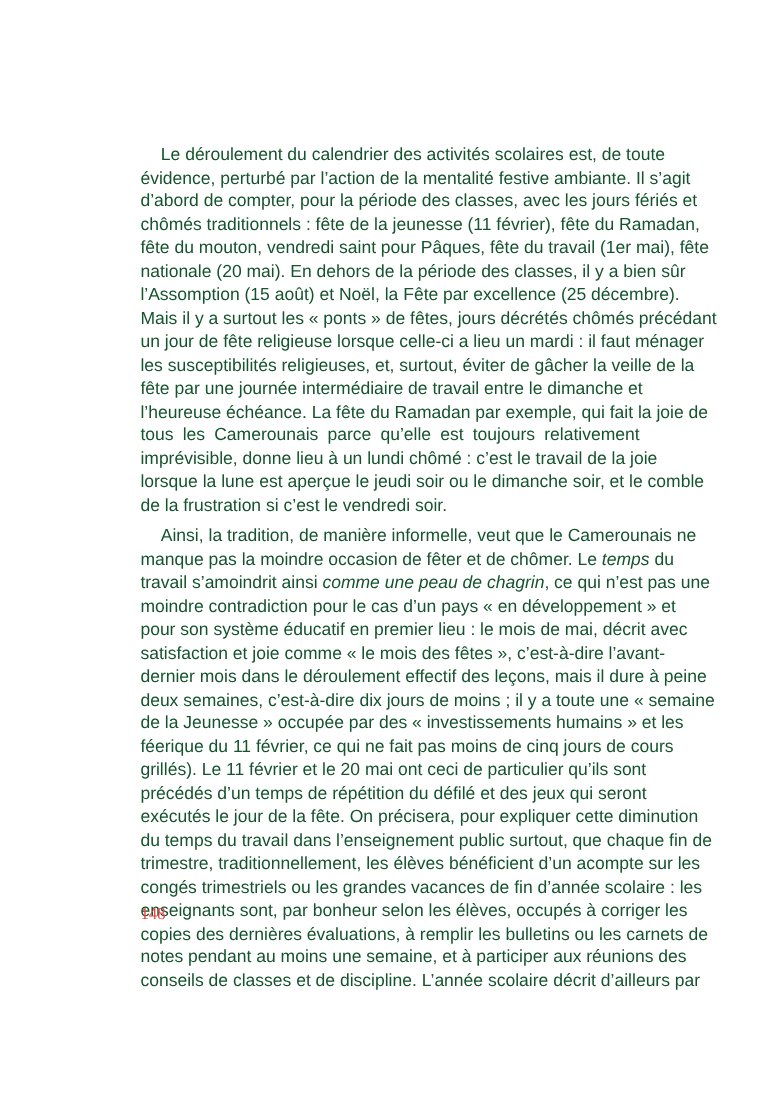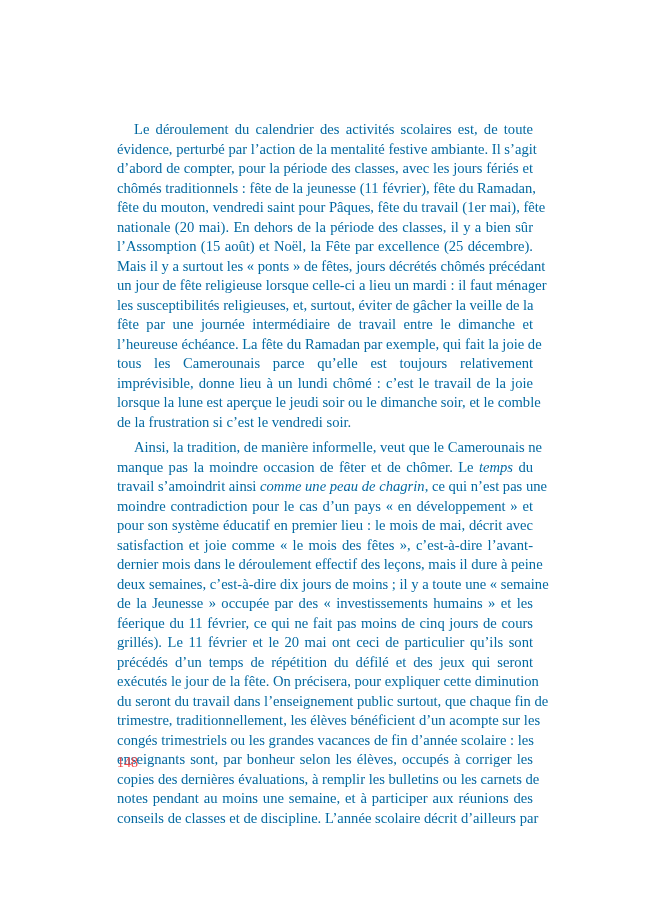--- a/index.html
+++ b/index.html
@@ -17,23 +17,23 @@
       position: absolute;
       left: 0; top: 0;
       width: 650px; height: 920px;
       background: #ffffff;
     }
     .text-block {
       position: absolute;
       left: 117px;
       top: 120px;
       width: 416px;
-      font-family: Liberation Serif, serif;
+      font-family: Liberation Sans, sans-serif;
       font-size: 14.6px;
-      color: #0369a1;
+      color: #14532d;
     }
     .para {
       margin: 0;
     }
     .para + .para {
       margin-top: 6px;
     }
     .line {
       display: block;
       height: 19.5px;
@@ -84,21 +84,21 @@
         <span class="line">moindre contradiction pour le cas d’un pays « en développement » et</span>
         <span class="line">pour son système éducatif en premier lieu : le mois de mai, décrit avec</span>
         <span class="line">satisfaction et joie comme « le mois des fêtes », c’est-à-dire l’avant-</span>
         <span class="line">dernier mois dans le déroulement effectif des leçons, mais il dure à peine</span>
         <span class="line">deux semaines, c’est-à-dire dix jours de moins ; il y a toute une « semaine</span>
         <span class="line">de la Jeunesse » occupée par des « investissements humains » et les</span>
         <span class="line">féerique du 11 février, ce qui ne fait pas moins de cinq jours de cours</span>
         <span class="line">grillés). Le 11 février et le 20 mai ont ceci de particulier qu’ils sont</span>
         <span class="line">précédés d’un temps de répétition du défilé et des jeux qui seront</span>
         <span class="line">exécutés le jour de la fête. On précisera, pour expliquer cette diminution</span>
-        <span class="line">du seront du travail dans l’enseignement public surtout, que chaque fin de</span>
+        <span class="line">du temps du travail dans l’enseignement public surtout, que chaque fin de</span>
         <span class="line">trimestre, traditionnellement, les élèves bénéficient d’un acompte sur les</span>
         <span class="line">congés trimestriels ou les grandes vacances de fin d’année scolaire : les</span>
         <span class="line">enseignants sont, par bonheur selon les élèves, occupés à corriger les</span>
         <span class="line">copies des dernières évaluations, à remplir les bulletins ou les carnets de</span>
         <span class="line">notes pendant au moins une semaine, et à participer aux réunions des</span>
         <span class="line">conseils de classes et de discipline. L’année scolaire décrit d’ailleurs par</span>
       </p>
     </div>
   <div class="page-number">148</div>
 </div>

